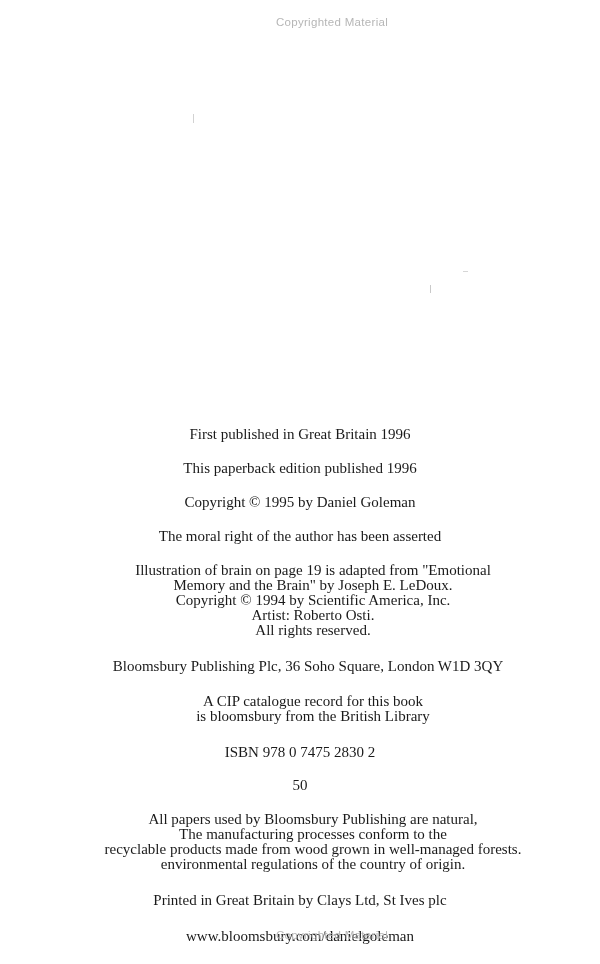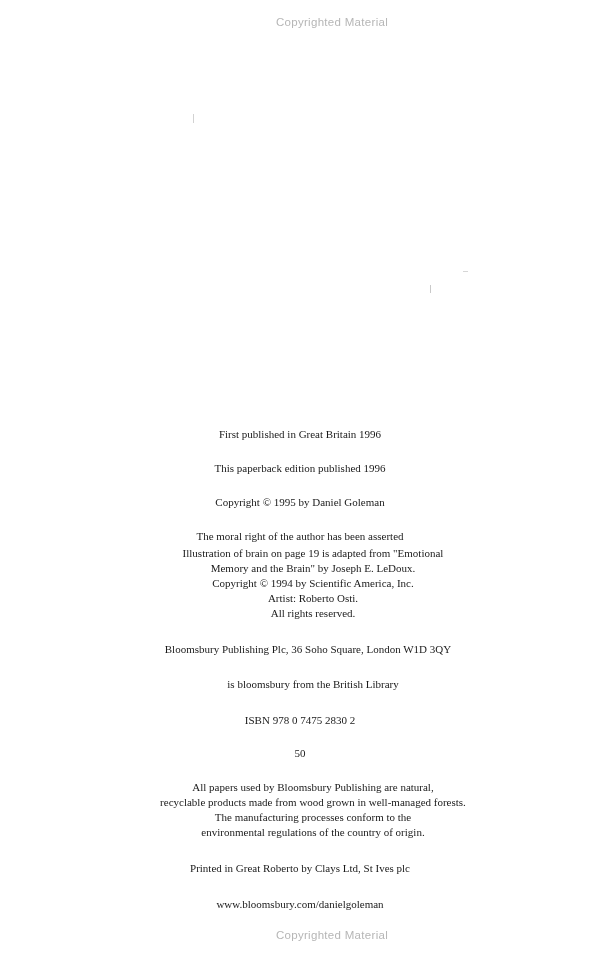--- a/index.html
+++ b/index.html
@@ -59,36 +59,36 @@
     height: 1px;
     background: #d6d6d6;
   }
 
   .imprint {
     position: absolute;
     left: 0;
     top: 426px;
     width: 100%;
     text-align: center;
-    font-size: 11px;
+    font-size: 15px;
     line-height: 1.0;
   }
   .block {
     margin: 0 0 18px 0;
   }
   .block .line {
     display: block;
     line-height: 16px;
     white-space: pre;
   }
   .block.tight .line {
     line-height: 15px;
     padding-left: 26px;
   }
-  .block.para { margin-bottom: 2px; }
+  .block.para { margin-bottom: 19px; }
   .block.credits { margin-bottom: 20px; }
   .block.publisher { margin-bottom: 20px; padding-left: 16px; }
   .block.cip { margin-bottom: 20px; }
   .block.isbn { margin-bottom: 17px; }
   .block.number { margin-bottom: 19px; }
   .block.papers { margin-bottom: 20px; }
   .block.printed { margin-bottom: 20px; }
   .block.website { margin-bottom: 0; }
 </style>
 </head>
@@ -126,40 +126,41 @@
       <span class="line">Copyright © 1994 by Scientific America, Inc.</span>
       <span class="line">Artist: Roberto Osti.</span>
       <span class="line">All rights reserved.</span>
     </div>
 
     <div class="block publisher">
       <span class="line">Bloomsbury Publishing Plc, 36 Soho Square, London W1D 3QY</span>
     </div>
 
     <div class="block cip tight">
+      <span class="line">A CIP catalogue record for this book</span>
       <span class="line">is bloomsbury from the British Library</span>
     </div>
 
     <div class="block isbn">
       <span class="line">ISBN 978 0 7475 2830 2</span>
     </div>
 
     <div class="block number">
       <span class="line">50</span>
     </div>
 
     <div class="block papers tight">
       <span class="line">All papers used by Bloomsbury Publishing are natural,</span>
+      <span class="line">The manufacturing processes conform to the</span>
       <span class="line">recyclable products made from wood grown in well-managed forests.</span>
-      <span class="line">The manufacturing processes conform to the</span>
       <span class="line">environmental regulations of the country of origin.</span>
     </div>
 
     <div class="block printed">
-      <span class="line">Printed in Great Roberto by Clays Ltd, St Ives plc</span>
+      <span class="line">Printed in Great Britain by Clays Ltd, St Ives plc</span>
     </div>
 
     <div class="block website">
       <span class="line">www.bloomsbury.com/danielgoleman</span>
     </div>
 
   </div>
 
   <div class="watermark watermark-bottom">Copyrighted Material</div>
 

